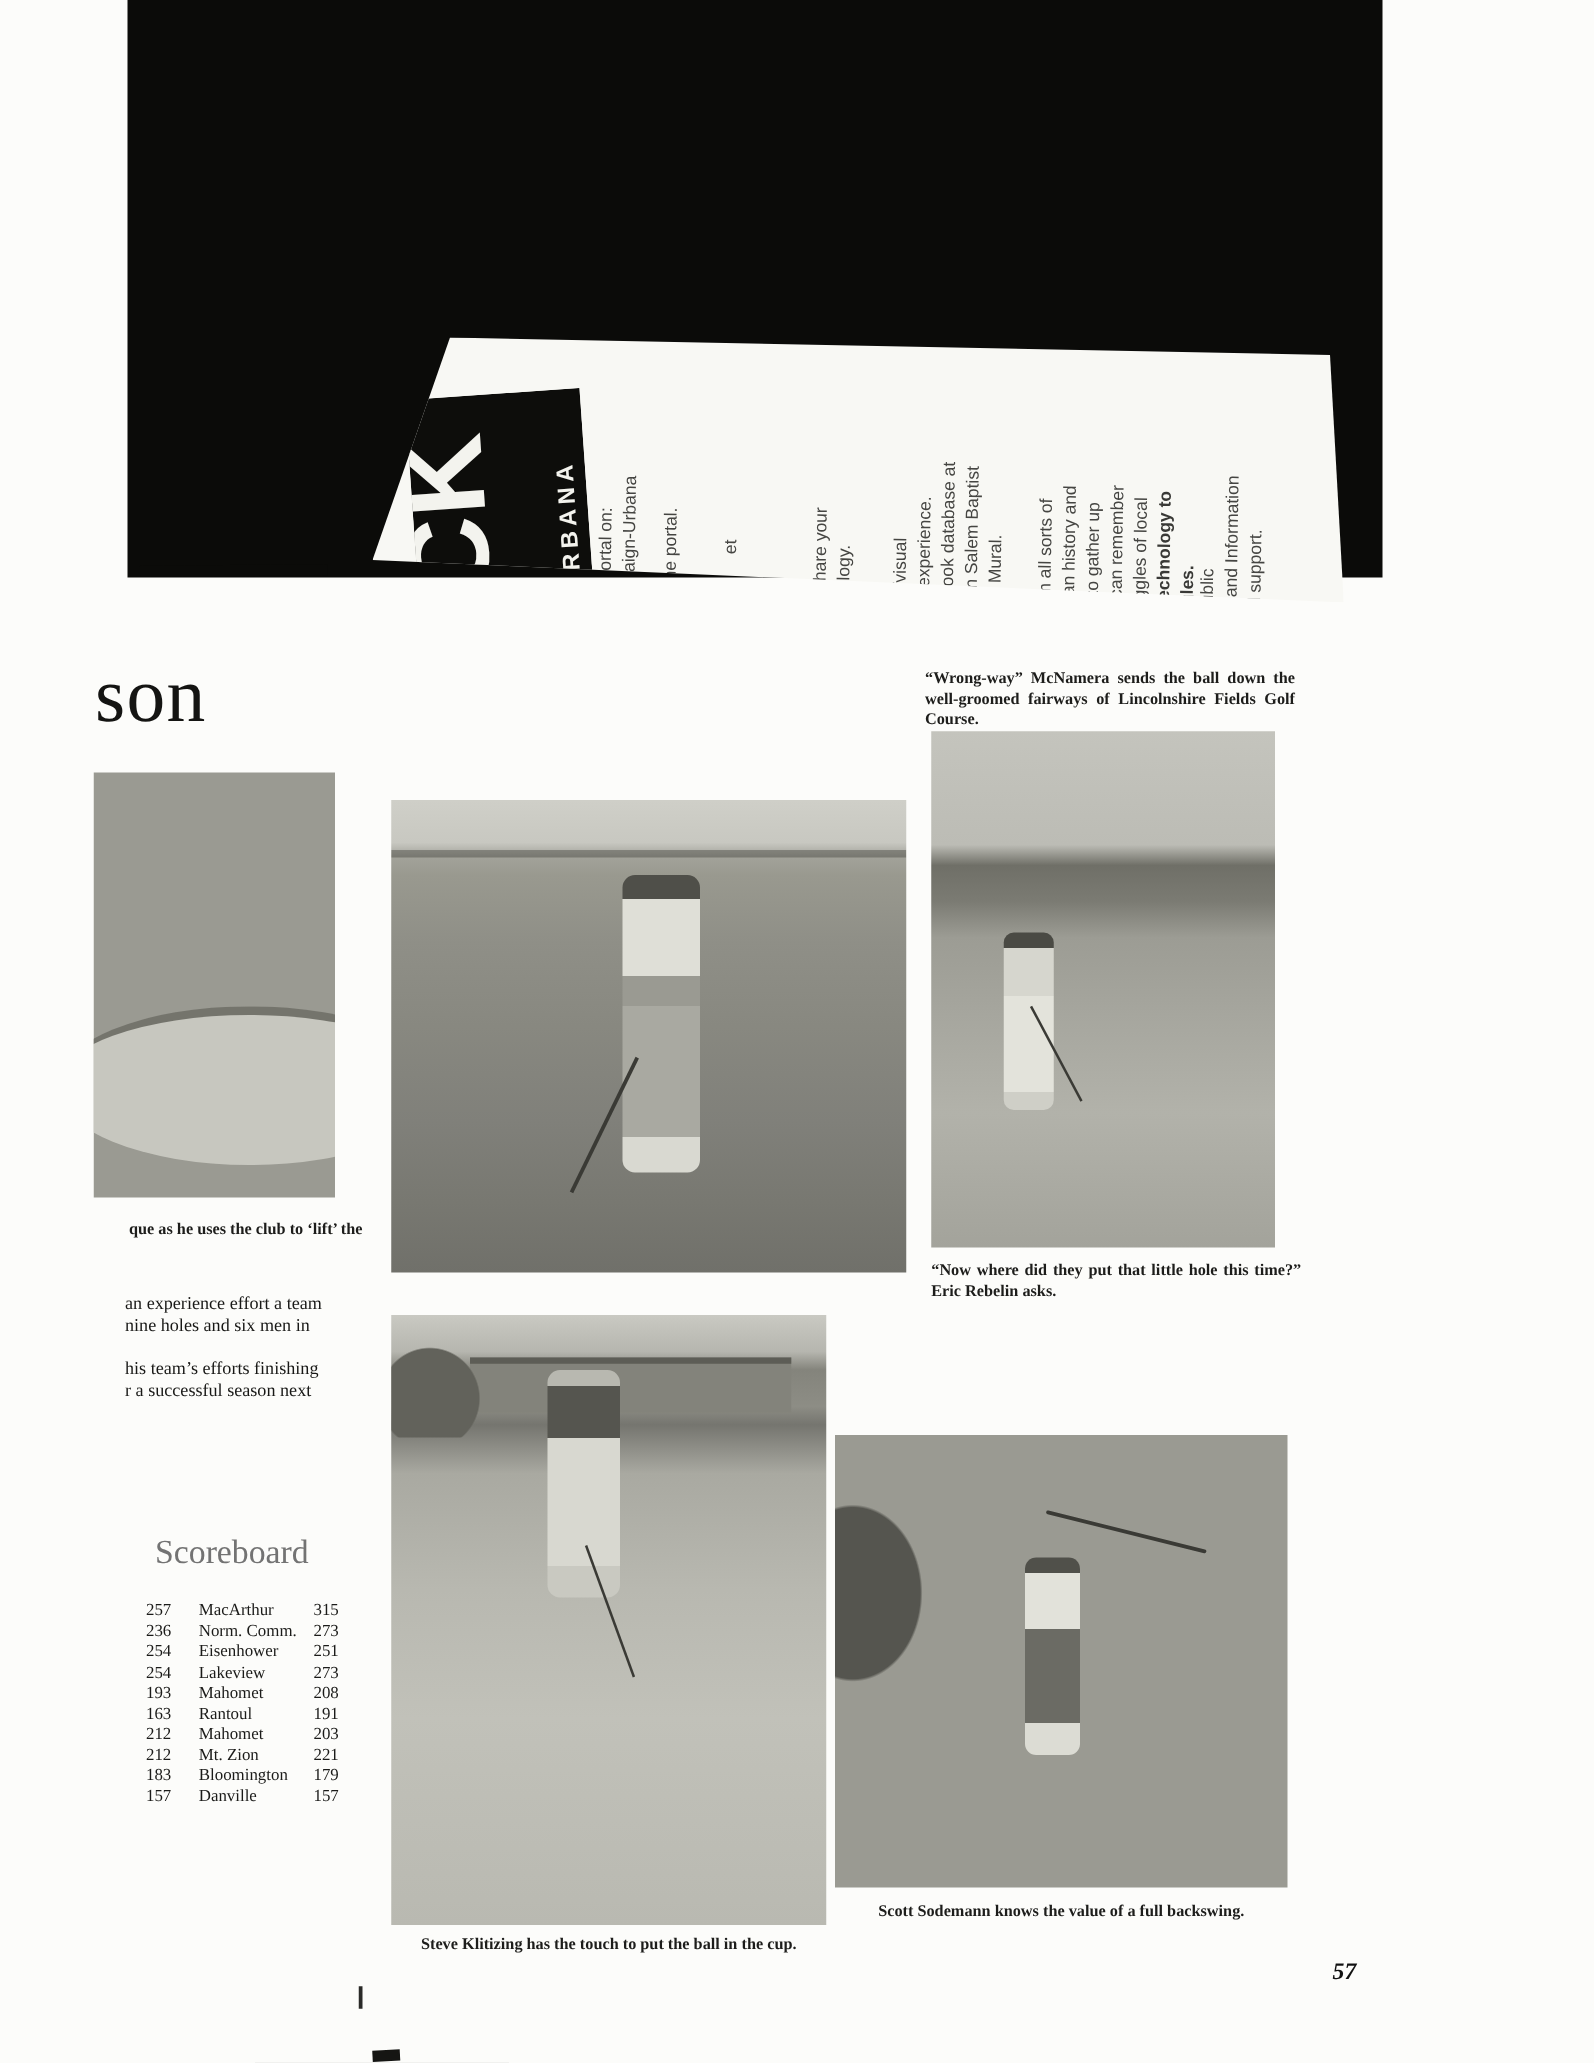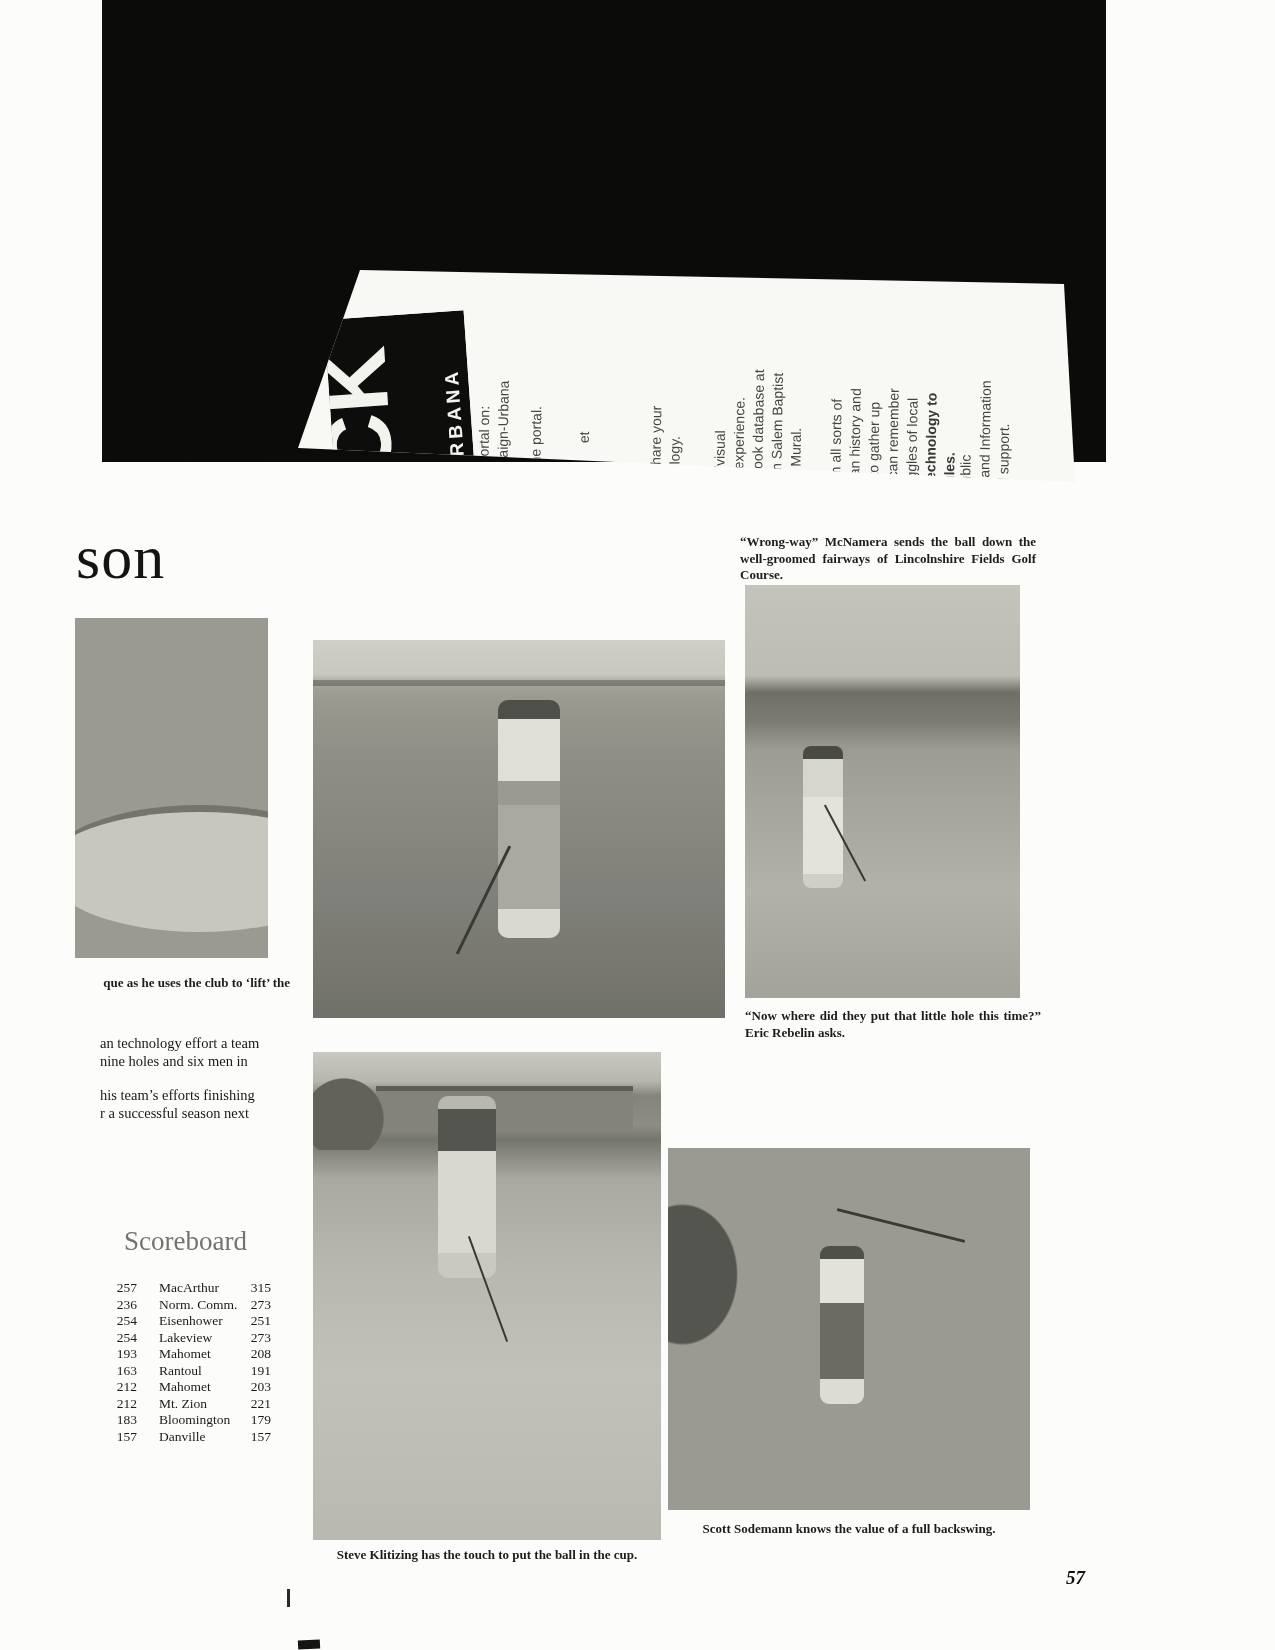--- a/index.html
+++ b/index.html
@@ -138,21 +138,21 @@
   <div class="headline">son</div>
 
   <div class="photo left-photo">
     <div class="bunker"></div>
   </div>
 
   <div class="caption-frag caption">que as he uses the club to ‘lift’ the</div>
 
   <div class="paras">
       <div class="para-group">
-        <div class="para-line">an technology effort a team</div>
+        <div class="para-line">an experience effort a team</div>
         <div class="para-line">nine holes and six men in</div>
       </div>
       <div class="para-group">
         <div class="para-line">his team’s efforts finishing</div>
         <div class="para-line">r a successful season next</div>
       </div>
     </div>
 
   <div class="sb-title">Scoreboard</div>
   <div class="sb-table">

